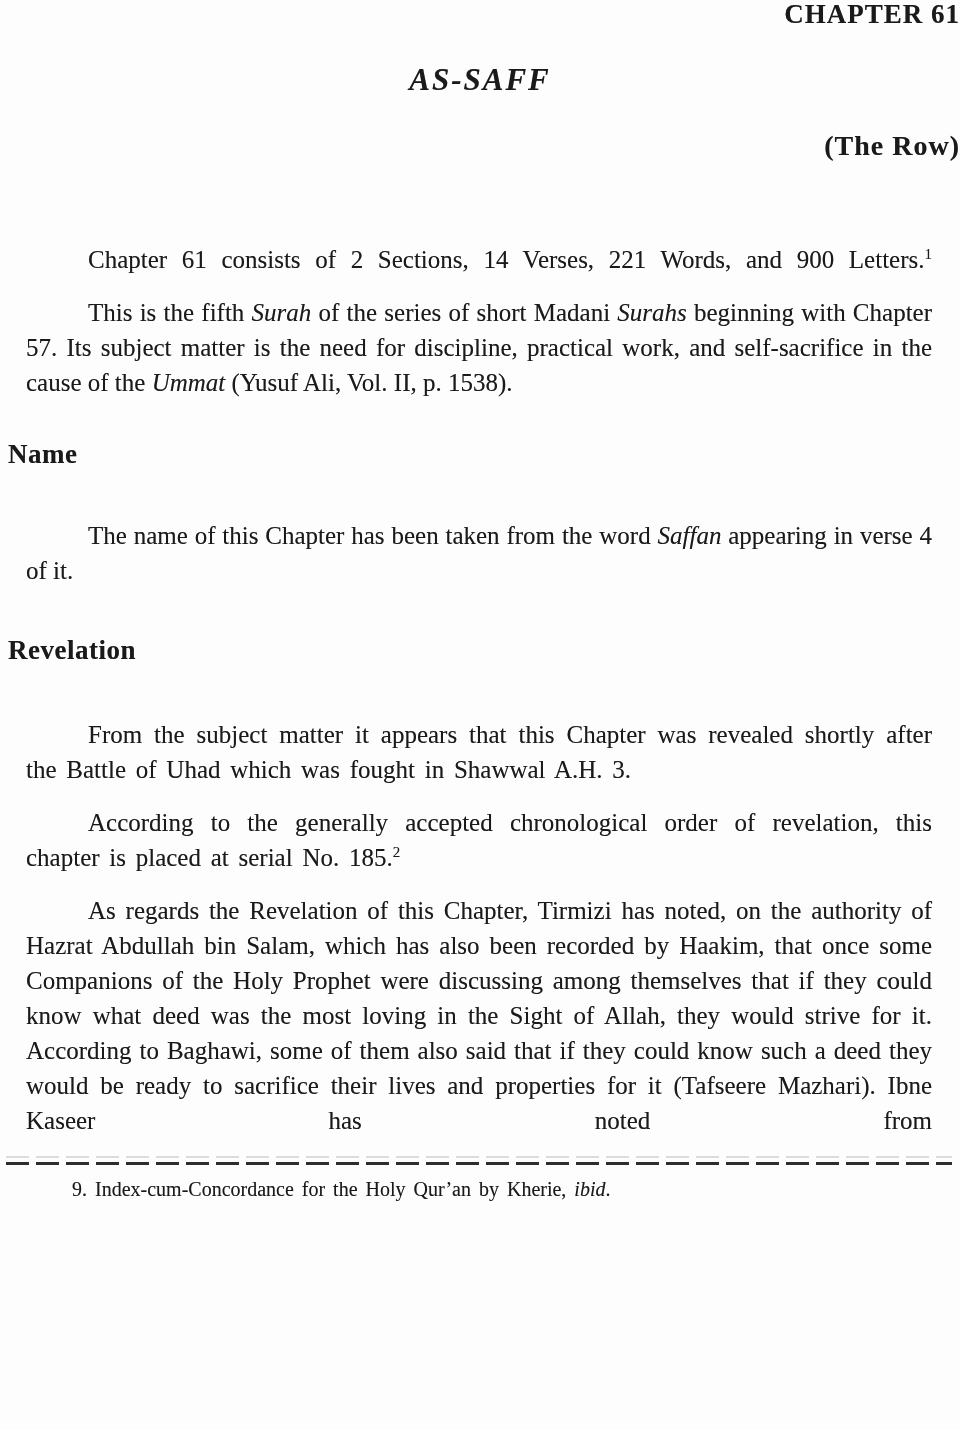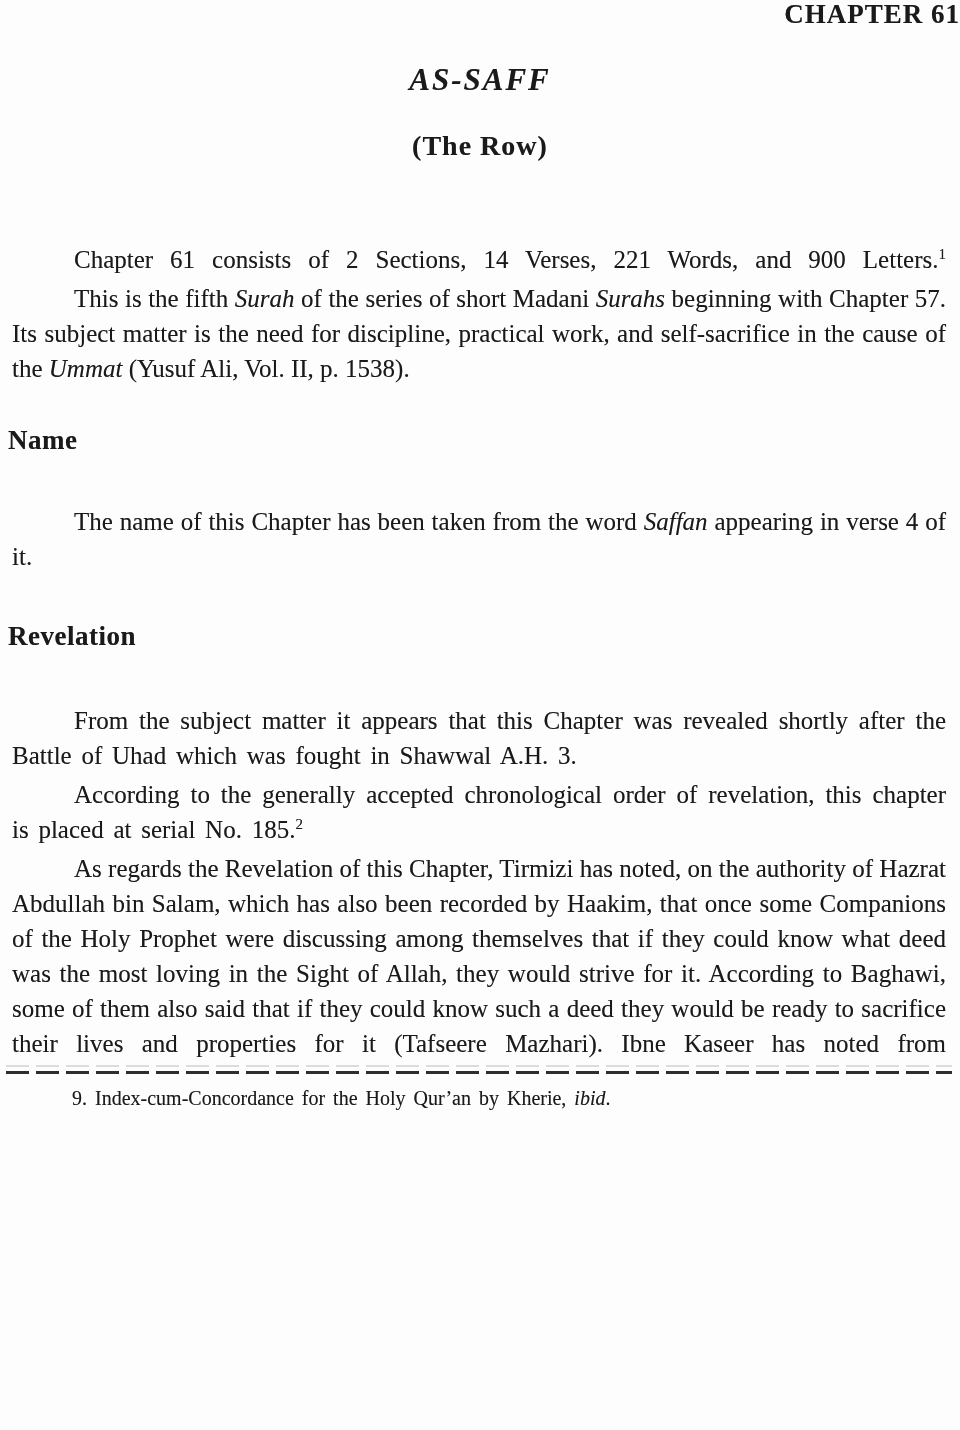--- a/index.html
+++ b/index.html
@@ -32,30 +32,30 @@
     font-weight: bold;
     font-style: italic;
     text-align: center;
     letter-spacing: 2px;
   }
   .surah-subtitle {
     margin: 35px 0 0 0;
     font-size: 28px;
     line-height: 29px;
     font-weight: bold;
-    text-align: center;
+    text-align: right;
     letter-spacing: 1px;
   }
   .body-text {
     margin: 82px 10px 0 8px;
     font-size: 25px;
     line-height: 35px;
   }
   .par {
-    margin: 4px;
+    margin: 18px;
     text-align: justify;
     text-indent: 62px;
   }
   .force-justify {
     text-align-last: justify;
   }
   .loose {
     word-spacing: 3.5px;
   }
   .sec-heading {

